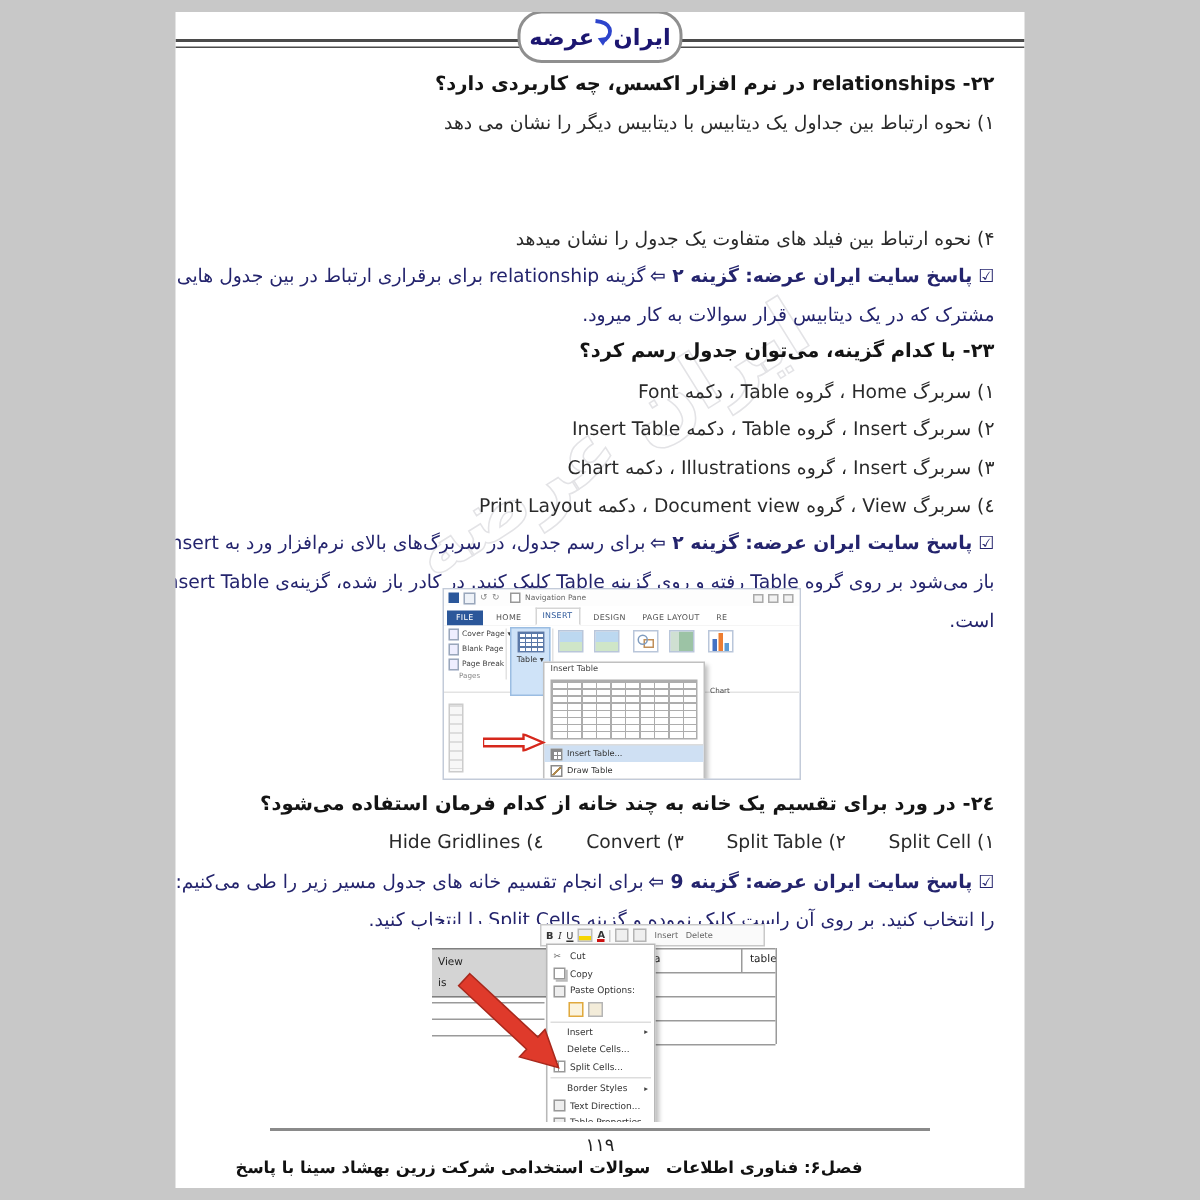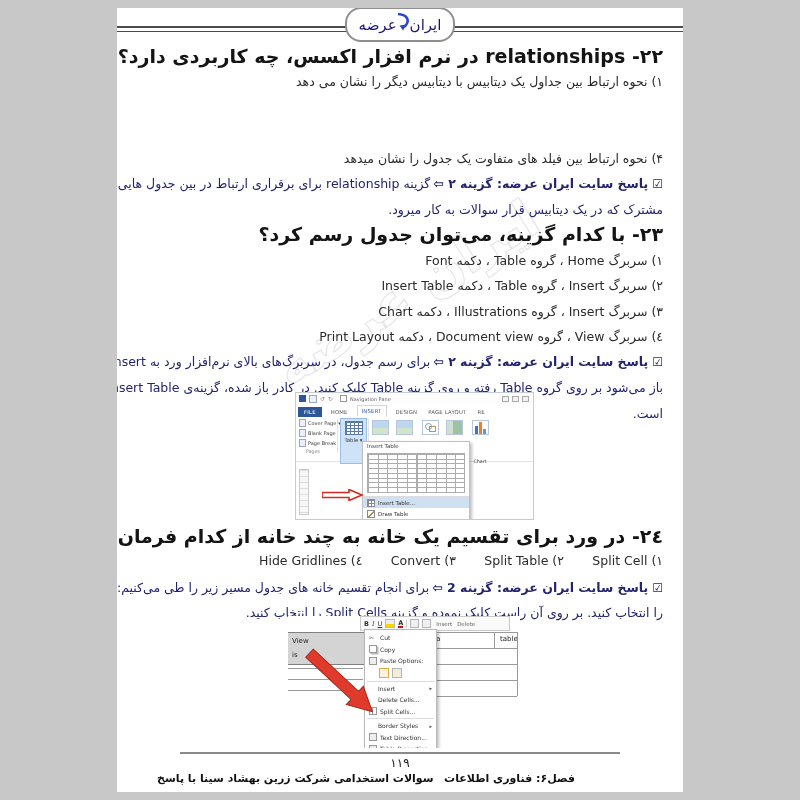--- a/index.html
+++ b/index.html
@@ -15,31 +15,31 @@
   
   .header-rule{
     position:absolute;left:0;right:0;top:18px;height:3px;
     border-top:2px solid #4b4b4b;border-bottom:1px solid #4b4b4b;
   }
   .logo{
     position:absolute;left:50%;top:-1px;transform:translateX(-50%);
     width:106px;height:31px;background:#fff;border:2px solid #8f8f8f;border-radius:16px;
     display:flex;align-items:center;justify-content:center;direction:rtl;gap:1px;z-index:3;
   }
-  .logo span{color:#1c1670;font-weight:400;font-size:15px;}
+  .logo span{color:#1c1670;font-weight:700;font-size:15px;}
   .logo svg{margin:0 -2px 6px -2px;}
   
   .wm{position:absolute;color:transparent;-webkit-text-stroke:1px #e3e3e6;
       font-weight:700;pointer-events:none;z-index:0;direction:rtl;}
   .wm1{left:140px;top:255px;font-size:52px;transform:rotate(-32deg);}
   .wm2{left:235px;top:440px;font-size:26px;transform:rotate(-32deg);-webkit-text-stroke:1px #ebebee;}
   
   .line{position:absolute;right:20px;direction:rtl;text-align:right;white-space:nowrap;
         font-size:12.5px;line-height:17px;color:#2a2a2a;z-index:1;}
-  .t{font-weight:700;color:#141414;font-size:19px;}
+  .t{font-weight:700;color:#141414;font-size:13px;}
   .a{color:#24246d;}
   .a .ab{font-weight:700;margin-left:3px;}
   .a .chk{font-size:12px;margin-left:4px;}
   .optrow{position:absolute;left:142px;right:20px;display:flex;direction:rtl;
           justify-content:space-between;font-size:12.5px;color:#2a2a2a;white-space:nowrap;z-index:1;}
   
   .footer-rule{position:absolute;left:63px;right:63px;top:744px;border-top:2px solid #8a8a8a;}
   .pagenum{position:absolute;left:50%;transform:translateX(-50%);top:748px;
            font-size:12px;font-weight:400;color:#222;}
   .f-left{position:absolute;left:40px;top:764px;font-size:11px;font-weight:700;color:#111;direction:rtl;}
@@ -246,21 +246,21 @@
   </div>
 
   <div class="line t" style="top:520px">۲٤- در ورد برای تقسیم یک خانه به چند خانه از کدام فرمان استفاده می‌شود؟</div>
   <div class="optrow" style="top:545px">
     <span>۱) Split Cell</span>
     <span>۲) Split Table</span>
     <span>۳) Convert</span>
     <span>٤) Hide Gridlines</span>
   </div>
   <div class="line a" style="top:571px">
-    <span class="chk">☑</span><span class="ab">پاسخ سایت ایران عرضه: گزینه 2 ⇦</span><span>برای انجام تقسیم خانه های جدول مسیر زیر را طی می‌کنیم: خانه مورد نظر خود</span>
+    <span class="chk">☑</span><span class="ab">پاسخ سایت ایران عرضه: گزینه 9 ⇦</span><span>برای انجام تقسیم خانه های جدول مسیر زیر را طی می‌کنیم: خانه مورد نظر خود</span>
   </div>
   <div class="line a" style="top:596px">را انتخاب کنید. بر روی آن راست کلیک نموده و گزینه Split Cells را انتخاب کنید.</div>
 
   <div class="shot2">
     <div class="s2-toolbar">
       <span class="tb-b">B</span>
       <span class="tb-i">I</span>
       <span class="tb-u">U</span>
       <span class="tb-hl"></span>
       <span class="tb-fc">A</span>

